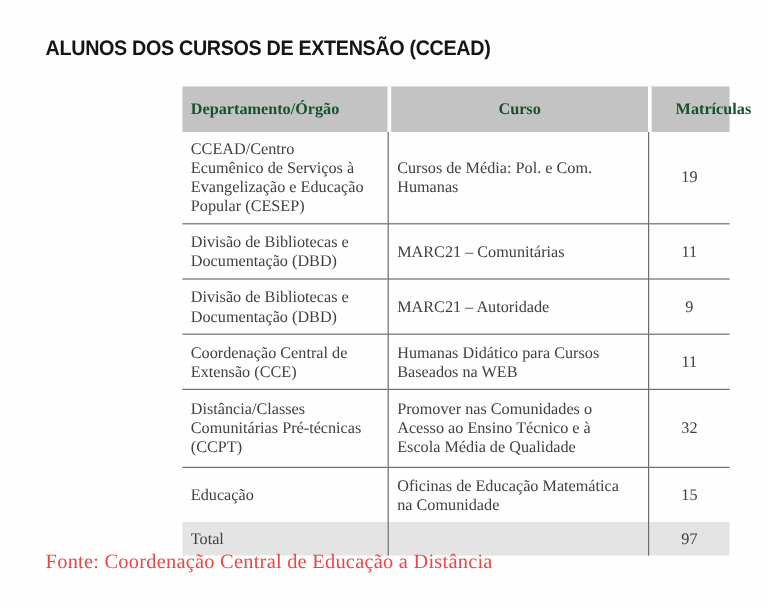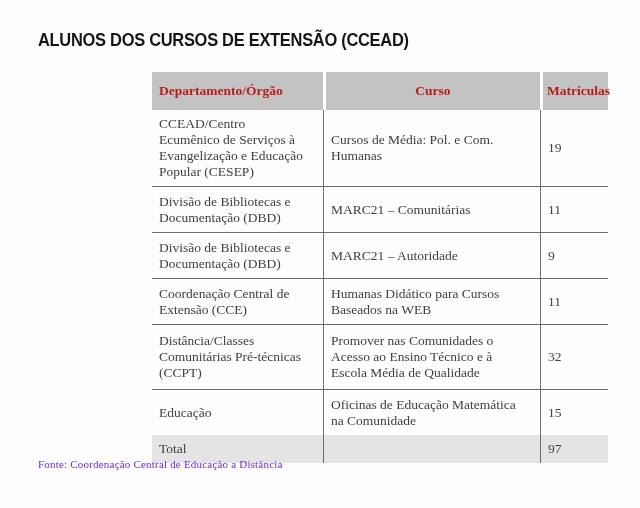--- a/index.html
+++ b/index.html
@@ -33,52 +33,52 @@
     border-collapse: separate;
     border-spacing: 0;
     table-layout: fixed;
   }
   col.c1 { width: 171px; }
   col.c2 { width: 217px; }
   col.c3 { width: 68px; }
   th {
     font-weight: 700;
     font-size: 13.5px;
-    color: #b91c1c;
+    color: #14532d;
     height: 38px;
     vertical-align: middle;
     text-align: center;
-    padding: 2px 4px;
+    padding: 2px 20px;
   }
   th.c1 { text-align: left; padding-left: 7px; }
   td {
     font-size: 13.5px;
     color: #404040;
     vertical-align: middle;
     line-height: 16px;
     padding: 6px 7px 6px 7px;
     text-align: left;
   }
   td .cellText { white-space: pre-line; }
-  td.c3 { text-align: left; }
+  td.c3 { text-align: center; }
   
   td.c2, td.c3 { border-left: 1.5px solid #6d6d6d; }
   
   th.c2, th.c3 { border-left: 3px solid #fefefe; }
   
   tr.ruled td { border-top: 1.5px solid #6d6d6d; }
   tr.r1 td { height: 68px; }
   tr.r2 td, tr.r3 td, tr.r4 td, tr.r6 td { height: 46px; }
   tr.r5 td { height: 65px; }
   tr.total td { height: 27px; margin-top: 44px; }
   .source-note {
     position: absolute;
     left: 38px; top: 458px;
-    font-size: 11px;
-    color: #6d28d9;
+    font-size: 17px;
+    color: #ef4444;
     letter-spacing: 0.2px;
     text-align: center;
   }
 </style>
 </head>
 <body>
 
 <div class="page">
 
   <h1 class="title">ALUNOS DOS CURSOS DE EXTENSÃO (CCEAD)</h1>

